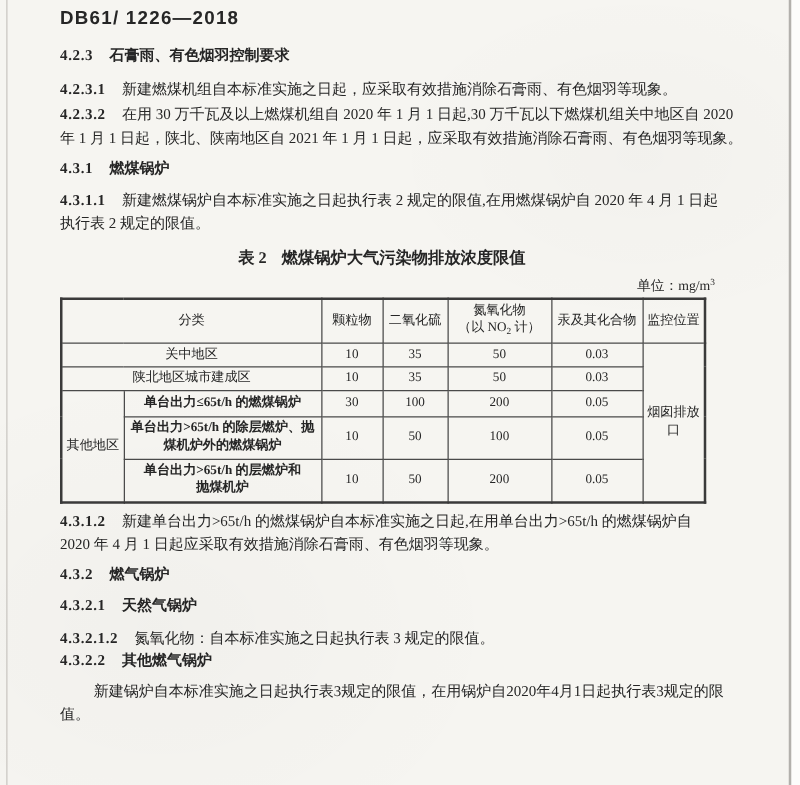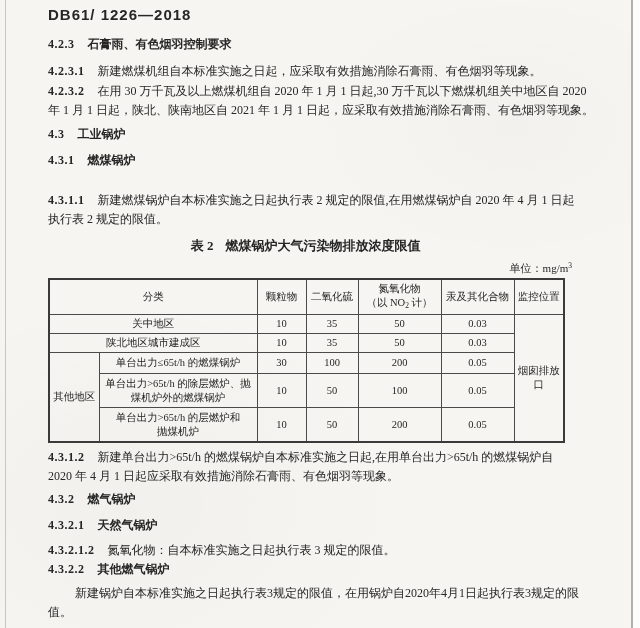--- a/index.html
+++ b/index.html
@@ -66,21 +66,21 @@
     width:515px;
     border:2px solid #3a3a3a;
     padding-left:28px;
   }
   table.limits td{
     border:1px solid #4a4a4a;
     text-align:center;vertical-align:middle;
     font-size:10.5px;line-height:14px;padding:1px 2px;
     overflow:hidden;
   }
-  td.desc{font-size:10px;}
+  td.desc{font-size:10px;font-weight:bold;}
   tr.hdr td{height:32px;}
   tr.r1 td,tr.r2 td{height:16px;}
   tr.r3 td{height:18px;}
   tr.r4 td,tr.r5 td{height:31px;}
   td.monitor-cell{line-height:16px;}
 </style>
 </head>
 <body>
 
 <div class="page">
@@ -94,23 +94,20 @@
     <div id="sec-a">
         <div class="block heading">
           <div class="line"><span class="num">4.2.3</span><span>石膏雨、有色烟羽控制要求</span></div>
         </div>
         <div class="block clause">
           <div class="line"><span class="num">4.2.3.1</span><span>新建燃煤机组自本标准实施之日起，应采取有效措施消除石膏雨、有色烟羽等现象。</span></div>
         </div>
         <div class="block clause">
           <div class="line"><span class="num">4.2.3.2</span><span>在用 30 万千瓦及以上燃煤机组自 2020 年 1 月 1 日起,30 万千瓦以下燃煤机组关中地区自 2020</span></div>
           <div class="line">年 1 月 1 日起，陕北、陕南地区自 2021 年 1 月 1 日起，应采取有效措施消除石膏雨、有色烟羽等现象。</div>
-        </div>
-        <div class="block heading">
-          <div class="line"><span class="num">4.3</span><span>工业锅炉</span></div>
         </div>
         <div class="block heading">
           <div class="line"><span class="num">4.3.1</span><span>燃煤锅炉</span></div>
         </div>
         <div class="block clause">
           <div class="line"><span class="num">4.3.1.1</span><span>新建燃煤锅炉自本标准实施之日起执行表 2 规定的限值,在用燃煤锅炉自 2020 年 4 月 1 日起</span></div>
           <div class="line">执行表 2 规定的限值。</div>
         </div>
       </div>
 

